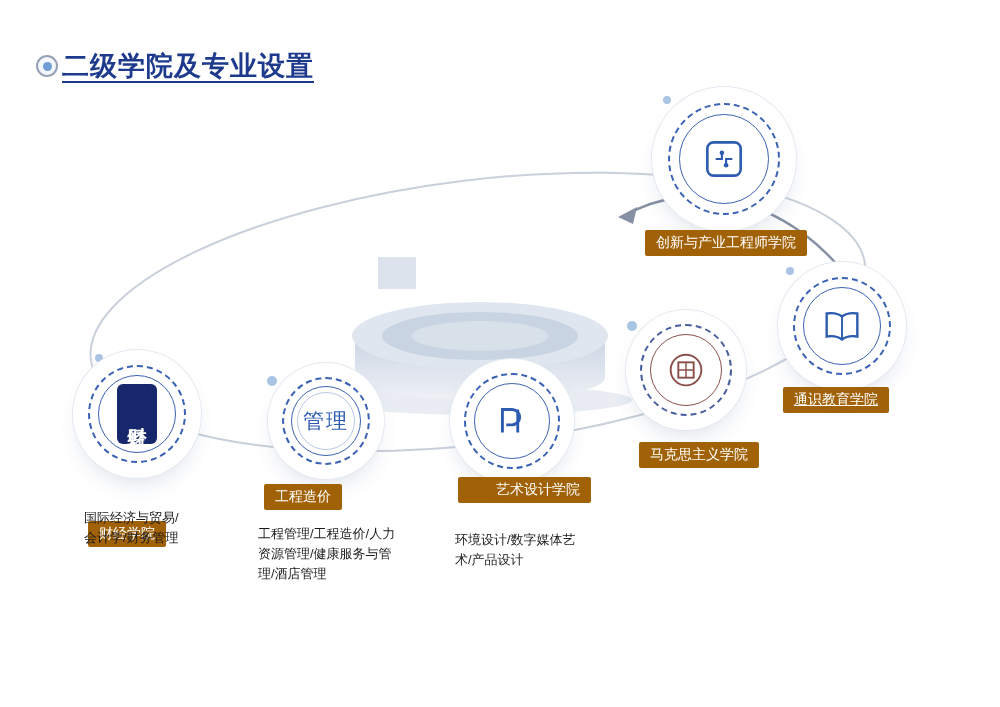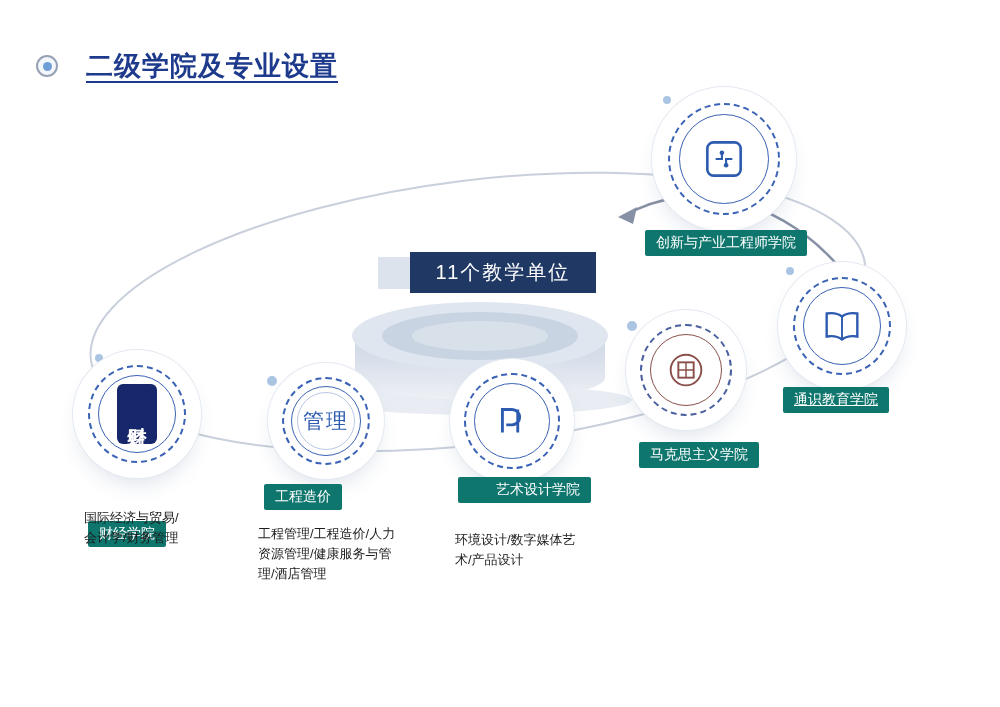--- a/index.html
+++ b/index.html
@@ -1,20 +1,20 @@
 <!DOCTYPE html>
 <html><head>
 <meta charset="utf-8">
 <style>
   html,body{margin:0;padding:0;background:#fff;}
   body{width:1000px;height:707px;font-family:"Liberation Sans","DejaVu Sans",sans-serif;}
   .slide{position:relative;width:1000px;height:707px;background:#ffffff;overflow:hidden;}
 
   
-  .title-row{position:absolute;left:36px;top:48px;display:flex;align-items:center;gap:28px;z-index:5;justify-content:space-between;}
+  .title-row{position:absolute;left:36px;top:48px;display:flex;align-items:center;gap:4px;z-index:5;justify-content:space-between;}
   .bullet{width:18px;height:18px;border:2px solid #97a2b6;border-radius:50%;background:#f4f7fb;
           display:flex;align-items:center;justify-content:center;}
   .bullet-dot{width:9px;height:9px;border-radius:50%;background:#6f9ed6;}
   .page-title{margin:0;font-size:27px;font-weight:bold;color:#1e3a8c;
           text-decoration:underline;text-decoration-thickness:2px;text-underline-offset:6px;letter-spacing:1px;}
 
   
   .art{position:absolute;left:0;top:0;z-index:0;}
 
   
@@ -39,21 +39,21 @@
   .b-finance{left:81px;top:358px;width:112px;height:112px;}
 
   .emblem-finance{width:40px;height:60px;background:#16276b;border-radius:6px;color:#fff;
       display:flex;align-items:center;justify-content:center;font-weight:bold;font-size:19px;
       writing-mode:vertical-rl;text-orientation:upright;letter-spacing:3px;}
   .emblem-management{color:#2d5bb0;font-weight:normal;font-size:21px;letter-spacing:2px;
       border:1px solid #b9c8e4;border-radius:50%;width:56px;height:56px;
       display:flex;align-items:center;justify-content:center;}
 
   
-  .college-label{position:absolute;background:#0f766e;color:#ffffff;font-size:14px;
+  .college-label{position:absolute;background:#a16207;color:#ffffff;font-size:14px;
       padding:4px 11px;border-radius:2px;z-index:4;white-space:nowrap;}
   .l-innovation{left:645px;top:230px;}
   .l-general{left:783px;top:387px;text-decoration:underline;}
   .l-marxism{left:639px;top:442px;}
   .l-art{left:458px;top:477px;padding-left:38px;}
   .l-management{left:264px;top:484px;}
   .l-finance{left:88px;top:477px;margin-top:44px;}
 
   .majors{position:absolute;color:#1c1c1c;font-size:13px;line-height:1.55;z-index:4;}
   .m-art{left:455px;top:498px;width:122px;margin-top:32px;}
@@ -92,21 +92,20 @@
   </svg>
 
   <div class="title-row">
     <span class="bullet">
         <span class="bullet-dot"></span>
       </span>
     <h1 class="page-title">二级学院及专业设置</h1>
   </div>
 
   <div class="banner-side"></div>
-  <div class="banner">11个教学单位</div>
 
   <div class="badge b-innovation">
     <svg width="50" height="50" viewBox="0 0 48 48">
       <rect x="8" y="8" width="32" height="32" rx="6" fill="none" stroke="#2d5bb0" stroke-width="2.5"></rect>
       <path d="M16 24h6v-6" fill="none" stroke="#2d5bb0" stroke-width="2"></path>
       <circle cx="22" cy="18" r="2.2" fill="#2d5bb0"></circle>
       <path d="M32 24h-6v6" fill="none" stroke="#2d5bb0" stroke-width="2"></path>
       <circle cx="26" cy="30" r="2.2" fill="#2d5bb0"></circle>
     </svg>
   </div>

